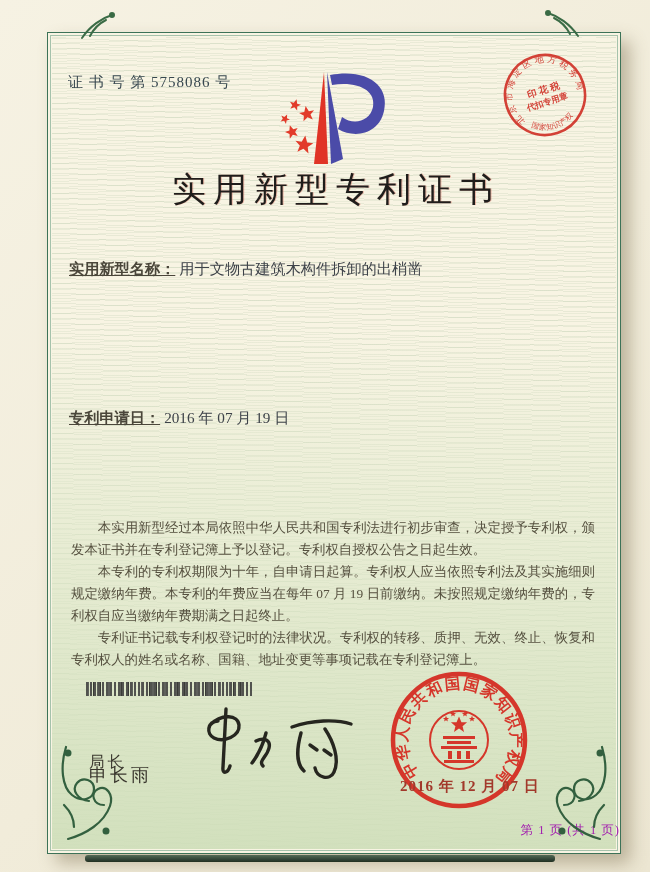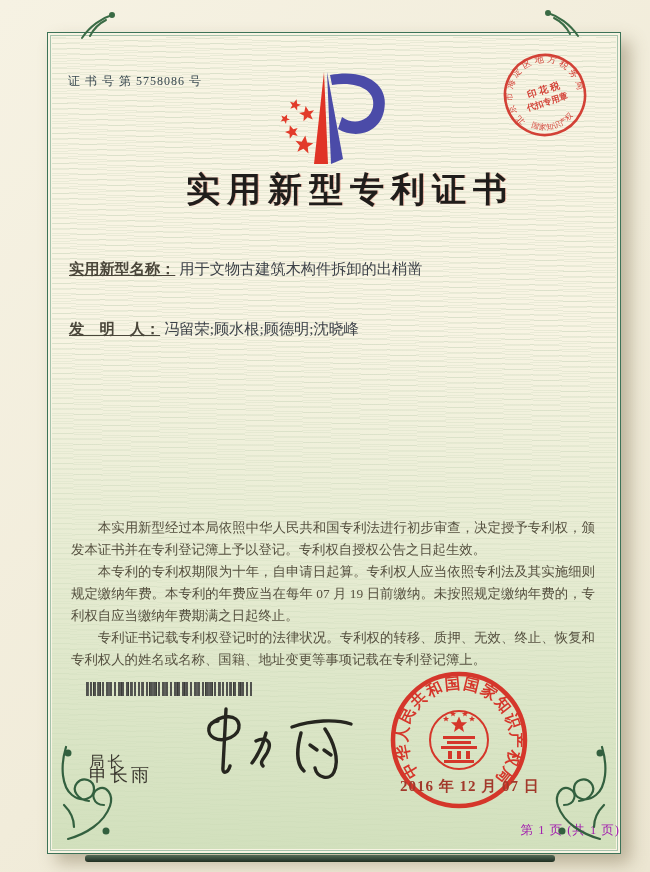--- a/index.html
+++ b/index.html
@@ -10,24 +10,24 @@
   
   .cert{position:absolute;left:47px;top:32px;width:572px;height:820px;
         background:#f8f4e3;border:1.5px solid #3c7257;
         box-shadow:9px 9px 16px rgba(125,110,80,.45);}
   .cert-inner-border{position:absolute;inset:2px;border:1px solid #a5c2ab;pointer-events:none;}
   .guilloche{position:absolute;inset:4px;
      background:
        linear-gradient(180deg,rgba(250,246,232,0) 0%,rgba(250,246,232,0) 36%,rgba(219,230,199,.55) 62%,rgba(206,222,185,.9) 100%),
        repeating-linear-gradient(2deg,rgba(122,160,118,.13) 0 1px,rgba(255,255,255,0) 1px 5px),
        repeating-linear-gradient(178deg,rgba(122,160,118,.11) 0 1px,rgba(255,255,255,0) 1px 6px);}
-  .cert-no{position:absolute;left:20px;top:40px;font-size:12px;letter-spacing:1px;color:#37474f;}
+  .cert-no{position:absolute;left:20px;top:40px;font-size:15px;letter-spacing:1px;color:#37474f;}
   .logo{position:absolute;left:225px;top:33px;}
-  .title{position:absolute;left:16px;top:134px;width:100%;text-align:center;
-         font-size:34px;font-weight:700;color:#1f1d1b;letter-spacing:7px;
+  .title{position:absolute;left:2px;top:134px;width:100%;text-align:center;
+         font-size:34px;font-weight:400;color:#1f1d1b;letter-spacing:7px;
          text-shadow:1px 0 0 rgba(205,45,30,.30);}
   .field-row{position:absolute;left:21px;font-size:15.2px;white-space:nowrap;}
   .field-label{font-weight:600;color:#4a463a;text-decoration:underline;}
   .field-value{color:#3d4249;margin-left:4px;}
   .paras{position:absolute;left:23px;top:484px;width:524px;
          font-size:13.4px;line-height:1.64;color:#55503f;text-align:justify;}
   .paras p{margin:0;text-indent:2em;font-family:Liberation Serif, serif;}
   .barcode{position:absolute;left:38px;top:649px;width:166px;height:14px;opacity:.85;
      background:
        repeating-linear-gradient(90deg,#3a3a3a 0 2px,rgba(0,0,0,0) 2px 4px),
@@ -72,22 +72,22 @@
         <path transform="translate(19,66) scale(0.7) rotate(-18)" d="M0,-10 L2.9,-3.1 L9.5,-3.1 L4.2,1.5 L5.9,8.1 L0,4 L-5.9,8.1 L-4.2,1.5 L-9.5,-3.1 L-2.9,-3.1 Z"></path>
         <path transform="translate(31,79) scale(0.95) rotate(8)" d="M0,-10 L2.9,-3.1 L9.5,-3.1 L4.2,1.5 L5.9,8.1 L0,4 L-5.9,8.1 L-4.2,1.5 L-9.5,-3.1 L-2.9,-3.1 Z"></path>
       </g>
     </svg>
 
     <div class="title">实用新型专利证书</div>
 
     <div class="field-row" style="top:226px">
       <span class="field-label">实用新型名称：</span><span class="field-value">用于文物古建筑木构件拆卸的出梢凿</span>
     </div>
-    <div class="field-row" style="top:286px">
-      <span class="field-label">发　明　人：</span><span class="field-value">冯留荣;顾水根;顾德明;沈晓峰</span>
+    <div class="field-row" style="top:375px">
+      <span class="field-label">专利申请日：</span><span class="field-value">2016 年 07 月 19 日</span>
     </div>
 
     <div class="paras">
       <p>本实用新型经过本局依照中华人民共和国专利法进行初步审查，决定授予专利权，颁发本证书并在专利登记簿上予以登记。专利权自授权公告之日起生效。</p>
       <p>本专利的专利权期限为十年，自申请日起算。专利权人应当依照专利法及其实施细则规定缴纳年费。本专利的年费应当在每年 07 月 19 日前缴纳。未按照规定缴纳年费的，专利权自应当缴纳年费期满之日起终止。</p>
       <p>专利证书记载专利权登记时的法律状况。专利权的转移、质押、无效、终止、恢复和专利权人的姓名或名称、国籍、地址变更等事项记载在专利登记簿上。</p>
     </div>
 
     <div class="barcode"></div>
 

